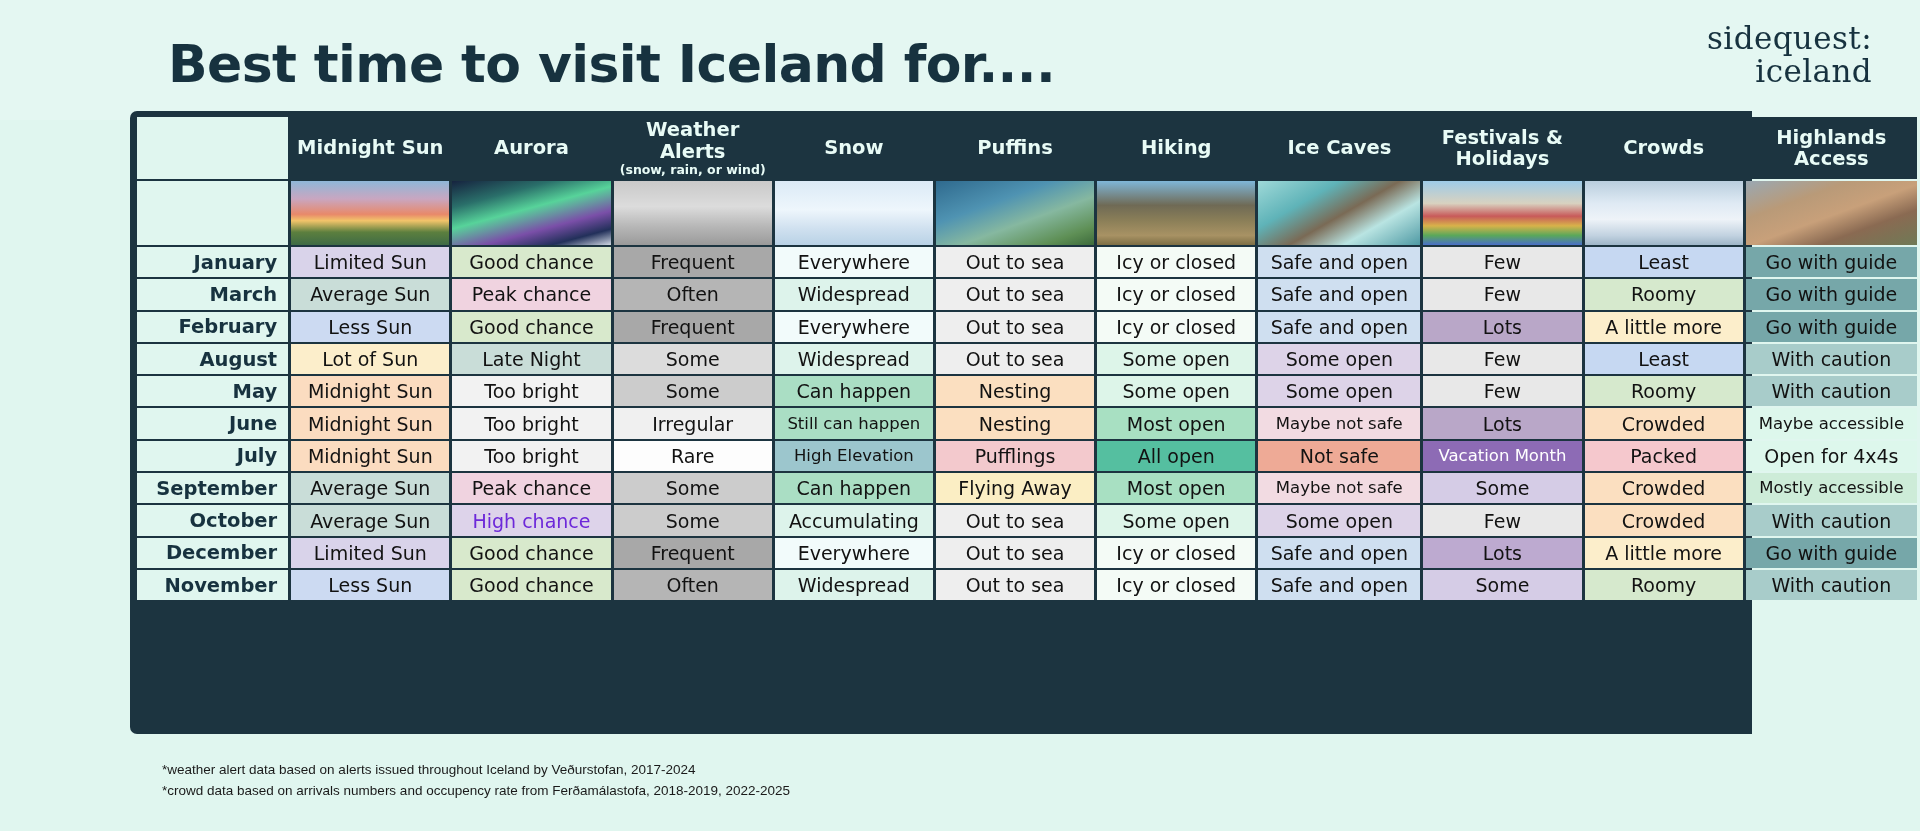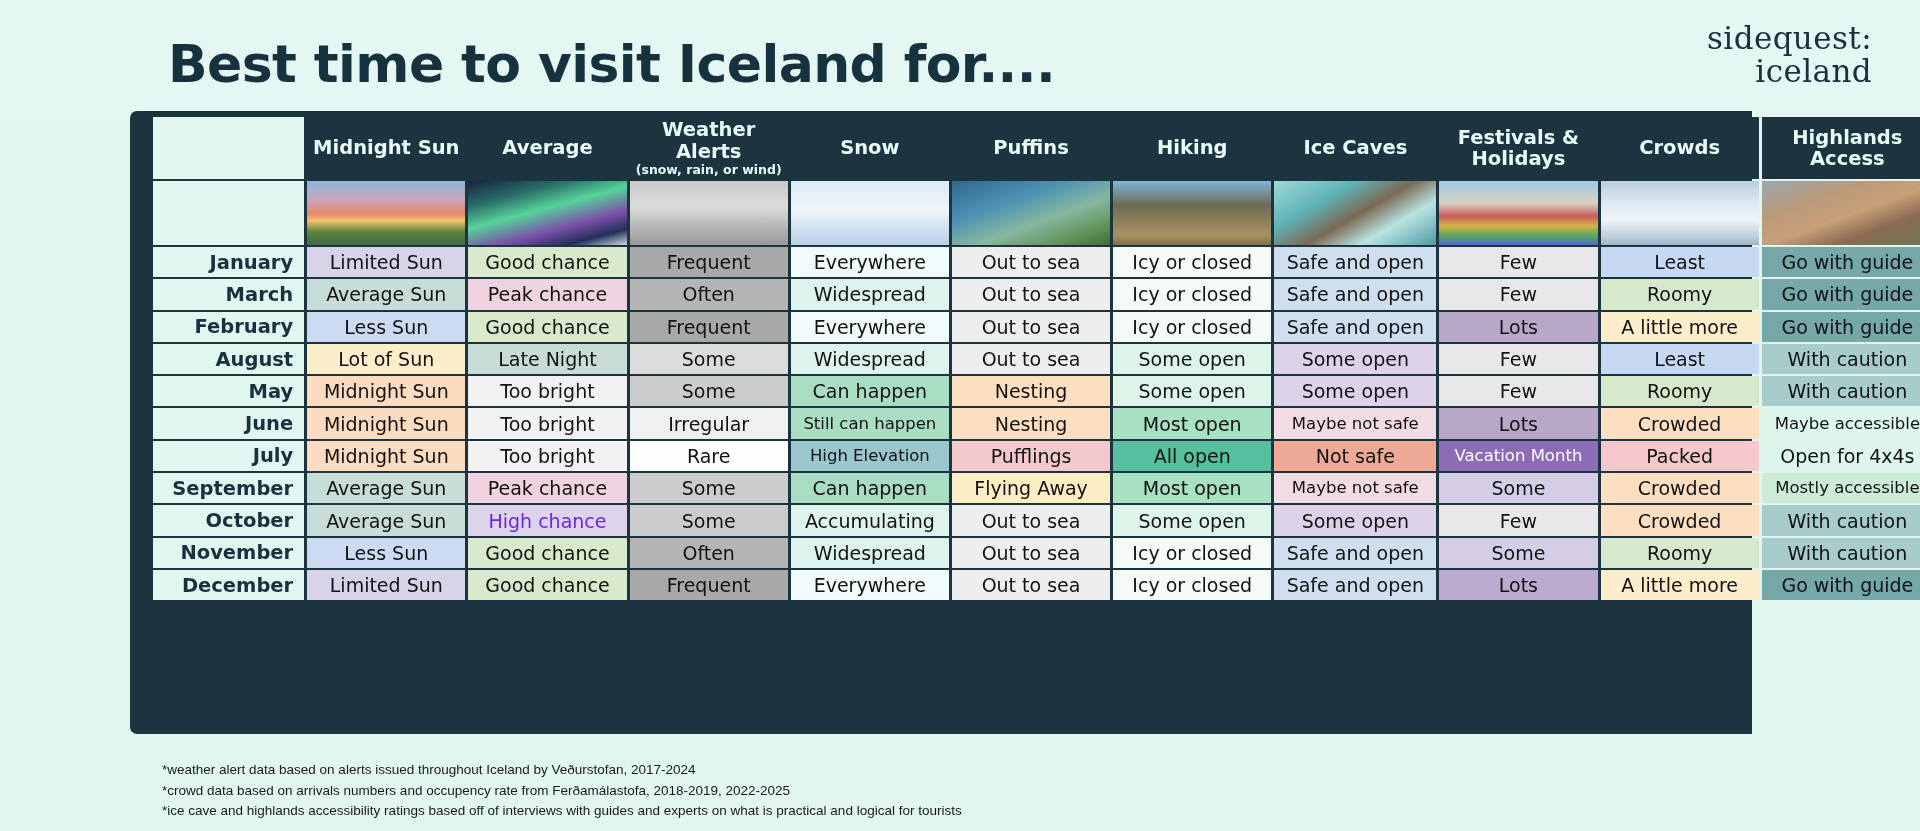--- a/index.html
+++ b/index.html
@@ -31,21 +31,21 @@
     line-height: 1.06; font-size: 31px; letter-spacing: 0.4px;
   }
   #brand-logo .l2 { display: block; }
 
   
   #table-wrap {
     position: absolute; left: 130px; top: 111px;
     width: 1622px; height: 623px;
     background: #1c3440;
     border-radius: 7px 0 0 7px;
-    padding: 4px 0 5px 20px;
+    padding: 4px 0 5px 4px;
   }
   table { border-collapse: separate; border-spacing: 3px 2px; width: 1786px; }
 
   th.head {
     background: #1c3440; color: #e8fbf6;
     font-size: 19.5px; font-weight: bold; text-align: center;
     height: 62px; vertical-align: middle; line-height: 1.1;
     padding: 0 4px;
   }
   th.head .sub {
@@ -109,21 +109,21 @@
         <col class="c-d">
         <col class="c-d">
         <col class="c-d">
         <col class="c-d">
         <col class="c-d">
       </colgroup>
     <thead>
       <tr id="header-row">
           <th class="corner"></th>
           <th class="head"><span>Midnight Sun</span></th>
-          <th class="head"><span>Average</span></th>
+          <th class="head"><span>Aurora</span></th>
           <th class="head"><span>Weather Alerts</span><span class="sub">(snow, rain, or wind)</span></th>
           <th class="head"><span>Snow</span></th>
           <th class="head"><span>Puffins</span></th>
           <th class="head"><span>Hiking</span></th>
           <th class="head"><span>Ice Caves</span></th>
           <th class="head"><span>Festivals &amp; Holidays</span></th>
           <th class="head"><span>Crowds</span></th>
           <th class="head"><span>Highlands Access</span></th>
         </tr>
       <tr id="thumb-row">
@@ -272,46 +272,45 @@
           <td class="cell" style="background: rgb(204, 204, 204); color: rgb(18, 18, 18);">Some</td>
           <td class="cell" style="background: rgb(221, 243, 235); color: rgb(18, 18, 18);">Accumulating</td>
           <td class="cell" style="background: rgb(238, 238, 238); color: rgb(18, 18, 18);">Out to sea</td>
           <td class="cell" style="background: rgb(221, 245, 233); color: rgb(18, 18, 18);">Some open</td>
           <td class="cell" style="background: rgb(221, 211, 232); color: rgb(18, 18, 18);">Some open</td>
           <td class="cell" style="background: rgb(232, 232, 232); color: rgb(18, 18, 18);">Few</td>
           <td class="cell" style="background: rgb(251, 223, 192); color: rgb(18, 18, 18);">Crowded</td>
           <td class="cell" style="background: rgb(168, 204, 202); color: rgb(18, 18, 18);">With caution</td>
         </tr>
         <tr>
+          <td class="month">December</td>
+          <td class="cell" style="background: rgb(217, 211, 234); color: rgb(18, 18, 18);">Limited Sun</td>
+          <td class="cell" style="background: rgb(216, 233, 204); color: rgb(18, 18, 18);">Good chance</td>
+          <td class="cell" style="background: rgb(168, 168, 168); color: rgb(18, 18, 18);">Frequent</td>
+          <td class="cell" style="background: rgb(242, 251, 251); color: rgb(18, 18, 18);">Everywhere</td>
+          <td class="cell" style="background: rgb(238, 238, 238); color: rgb(18, 18, 18);">Out to sea</td>
+          <td class="cell" style="background: rgb(244, 251, 246); color: rgb(18, 18, 18);">Icy or closed</td>
+          <td class="cell" style="background: rgb(207, 223, 240); color: rgb(18, 18, 18);">Safe and open</td>
+          <td class="cell" style="background: rgb(189, 170, 208); color: rgb(18, 18, 18);">Lots</td>
+          <td class="cell" style="background: rgb(252, 238, 203); color: rgb(18, 18, 18);">A little more</td>
+          <td class="cell" style="background: rgb(118, 167, 169); color: rgb(18, 18, 18);">Go with guide</td>
+        </tr>
+        <tr>
           <td class="month">November</td>
           <td class="cell" style="background: rgb(204, 218, 242); color: rgb(18, 18, 18);">Less Sun</td>
           <td class="cell" style="background: rgb(216, 233, 204); color: rgb(18, 18, 18);">Good chance</td>
           <td class="cell" style="background: rgb(181, 181, 181); color: rgb(18, 18, 18);">Often</td>
           <td class="cell" style="background: rgb(221, 243, 235); color: rgb(18, 18, 18);">Widespread</td>
           <td class="cell" style="background: rgb(238, 238, 238); color: rgb(18, 18, 18);">Out to sea</td>
           <td class="cell" style="background: rgb(244, 251, 246); color: rgb(18, 18, 18);">Icy or closed</td>
           <td class="cell" style="background: rgb(207, 223, 240); color: rgb(18, 18, 18);">Safe and open</td>
           <td class="cell" style="background: rgb(213, 204, 230); color: rgb(18, 18, 18);">Some</td>
           <td class="cell" style="background: rgb(214, 233, 205); color: rgb(18, 18, 18);">Roomy</td>
           <td class="cell" style="background: rgb(168, 204, 202); color: rgb(18, 18, 18);">With caution</td>
         </tr>
-        <tr>
-          <td class="month">December</td>
-          <td class="cell" style="background: rgb(217, 211, 234); color: rgb(18, 18, 18);">Limited Sun</td>
-          <td class="cell" style="background: rgb(216, 233, 204); color: rgb(18, 18, 18);">Good chance</td>
-          <td class="cell" style="background: rgb(168, 168, 168); color: rgb(18, 18, 18);">Frequent</td>
-          <td class="cell" style="background: rgb(242, 251, 251); color: rgb(18, 18, 18);">Everywhere</td>
-          <td class="cell" style="background: rgb(238, 238, 238); color: rgb(18, 18, 18);">Out to sea</td>
-          <td class="cell" style="background: rgb(244, 251, 246); color: rgb(18, 18, 18);">Icy or closed</td>
-          <td class="cell" style="background: rgb(207, 223, 240); color: rgb(18, 18, 18);">Safe and open</td>
-          <td class="cell" style="background: rgb(189, 170, 208); color: rgb(18, 18, 18);">Lots</td>
-          <td class="cell" style="background: rgb(252, 238, 203); color: rgb(18, 18, 18);">A little more</td>
-          <td class="cell" style="background: rgb(118, 167, 169); color: rgb(18, 18, 18);">Go with guide</td>
-        </tr>
       </tbody>
   </table>
 </div>
 
 <div id="footnotes">
     <div>*weather alert data based on alerts issued throughout Iceland by Veðurstofan, 2017-2024</div>
     <div>*crowd data based on arrivals numbers and occupency rate from Ferðamálastofa, 2018-2019, 2022-2025</div>
-    <div>*ice cave and highlands accessibility ratings based off of interviews with guides and experts on what is practical and logical for tourists</div>
   </div>
 
 </body></html>

